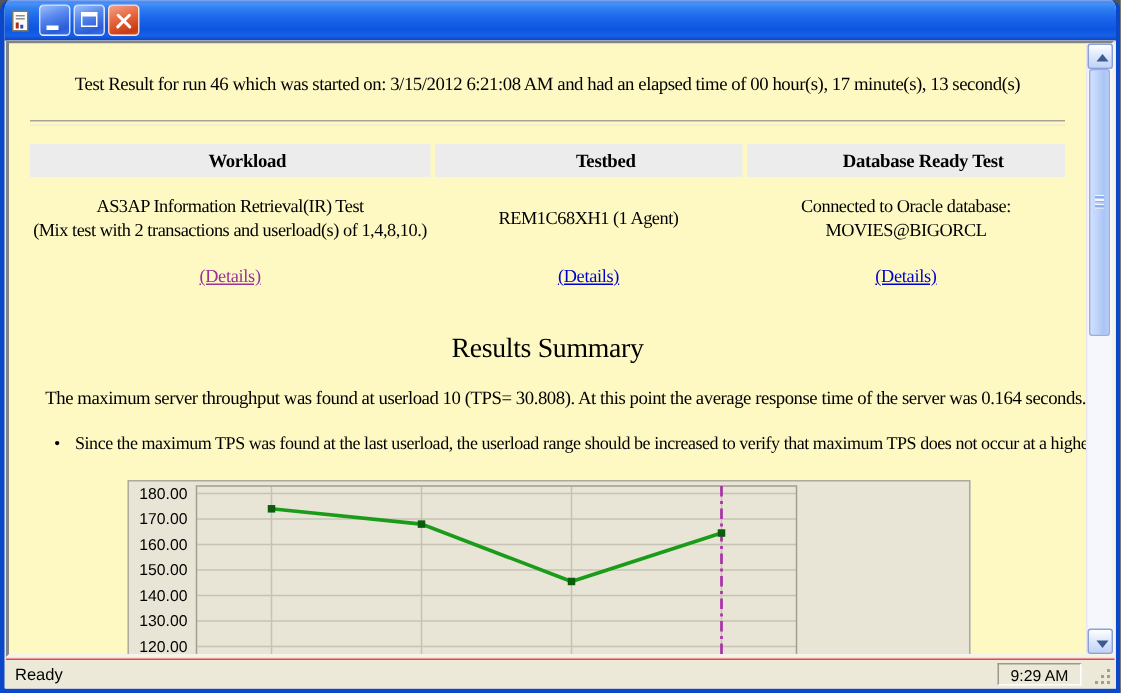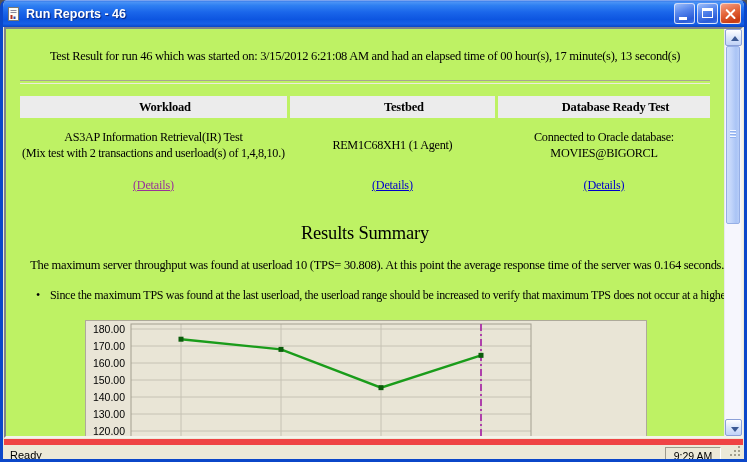--- a/index.html
+++ b/index.html
@@ -36,21 +36,21 @@
     content:"";position:absolute;left:3px;top:8.5px;width:13px;height:2.4px;background:#fff;border-radius:1px;
   }
   .glyph-close::before{transform:rotate(45deg);}
   .glyph-close::after{transform:rotate(-45deg);}
   
   .docwrap{
     position:absolute;top:27px;left:1px;right:1px;height:411px;box-sizing:border-box;
     background:#fff;border:2px solid;border-color:#808488 #f4f3ec #f4f3ec #808488;
   }
   .doc{
-    position:absolute;left:0;top:0;right:17px;bottom:0;overflow:hidden;background:#bef264;
+    position:absolute;left:0;top:0;right:17px;bottom:0;overflow:hidden;background:#fef9c3;
     font-family:"Liberation Serif",serif;color:#000;
   }
   .intro{margin:20px 0 0 0;text-align:center;font-size:12.5px;letter-spacing:-0.3px;white-space:nowrap;}
   .doc-hr{height:2px;border:0;border-top:1px solid #a8a494;border-bottom:1px solid #eceade;margin:16px 14px 0 14px;}
   
   .info-table{width:696px;margin:12px auto 0 auto;border-collapse:separate;border-spacing:3px 0;table-layout:fixed;}
   .info-table th{background:#ececec;font-size:12.5px;font-weight:bold;height:20px;text-align:center;letter-spacing:-0.2px;padding-left:24px;}
   .info-table td{text-align:center;vertical-align:middle;}
   .desc-cell{height:48px;padding-top:4px;}
   .cell-line{font-size:12.2px;line-height:1.3;letter-spacing:-0.3px;white-space:nowrap;}
@@ -82,21 +82,21 @@
     background:linear-gradient(90deg,#cfdffc 0%,#c2d5fa 35%,#aac4f5 75%,#b7cdf8 100%);
     cursor:pointer;
   }
   .sb-thumb::after{
     content:"";position:absolute;left:3px;top:50%;margin-top:-5px;width:6px;height:9px;
     background:repeating-linear-gradient(180deg,#f4f8ff 0 1px,#8fb0ef 1px 2px,transparent 2px 3px);
   }
   
   .statusbar{
     position:absolute;left:1px;right:1px;top:439px;height:20px;box-sizing:border-box;
-    background:#ece9d8;border-top:6px solid #ef4444;
+    background:#ece9d8;border-top:1px solid #ef4444;
     font-size:11px;color:#000;
   }
   .status-ready{position:absolute;left:6px;top:4px;}
   .status-time{
     position:absolute;right:22px;top:2px;width:56px;height:15px;box-sizing:border-box;
     border:1px solid;border-color:#9c998b #fff #fff #9c998b;
     text-align:center;padding-top:2px;font-size:10.5px;
   }
   .resize-grip{position:absolute;right:2px;bottom:2px;width:13px;height:13px;cursor:nwse-resize;}
   .resize-grip::before{
@@ -112,21 +112,20 @@
   <div class="titlebar">
     <span class="app-icon">
       <svg width="16" height="16" viewBox="0 0 16 16">
         <rect x="2.5" y="1.5" width="10" height="13" fill="#fdfdf5" stroke="#7a7a72" stroke-width="1"></rect>
         <line x1="4.5" y1="4.5" x2="10.5" y2="4.5" stroke="#8a8a9a" stroke-width="1"></line>
         <line x1="4.5" y1="6.5" x2="10.5" y2="6.5" stroke="#8a8a9a" stroke-width="1"></line>
         <rect x="4.5" y="9" width="2" height="4" fill="#b03020"></rect>
         <rect x="7.5" y="10.5" width="2" height="2.5" fill="#2a4fb0"></rect>
       </svg>
     </span>
-    <span class="title-text">Run Reports - 46</span>
     <span class="tb-controls">
       <button class="tb-btn blue">
           <span class="glyph-min"></span>
         </button>
       <button class="tb-btn blue">
           <span class="glyph-max"></span>
         </button>
       <button class="tb-btn red">
           <span class="glyph-close"></span>
         </button>

